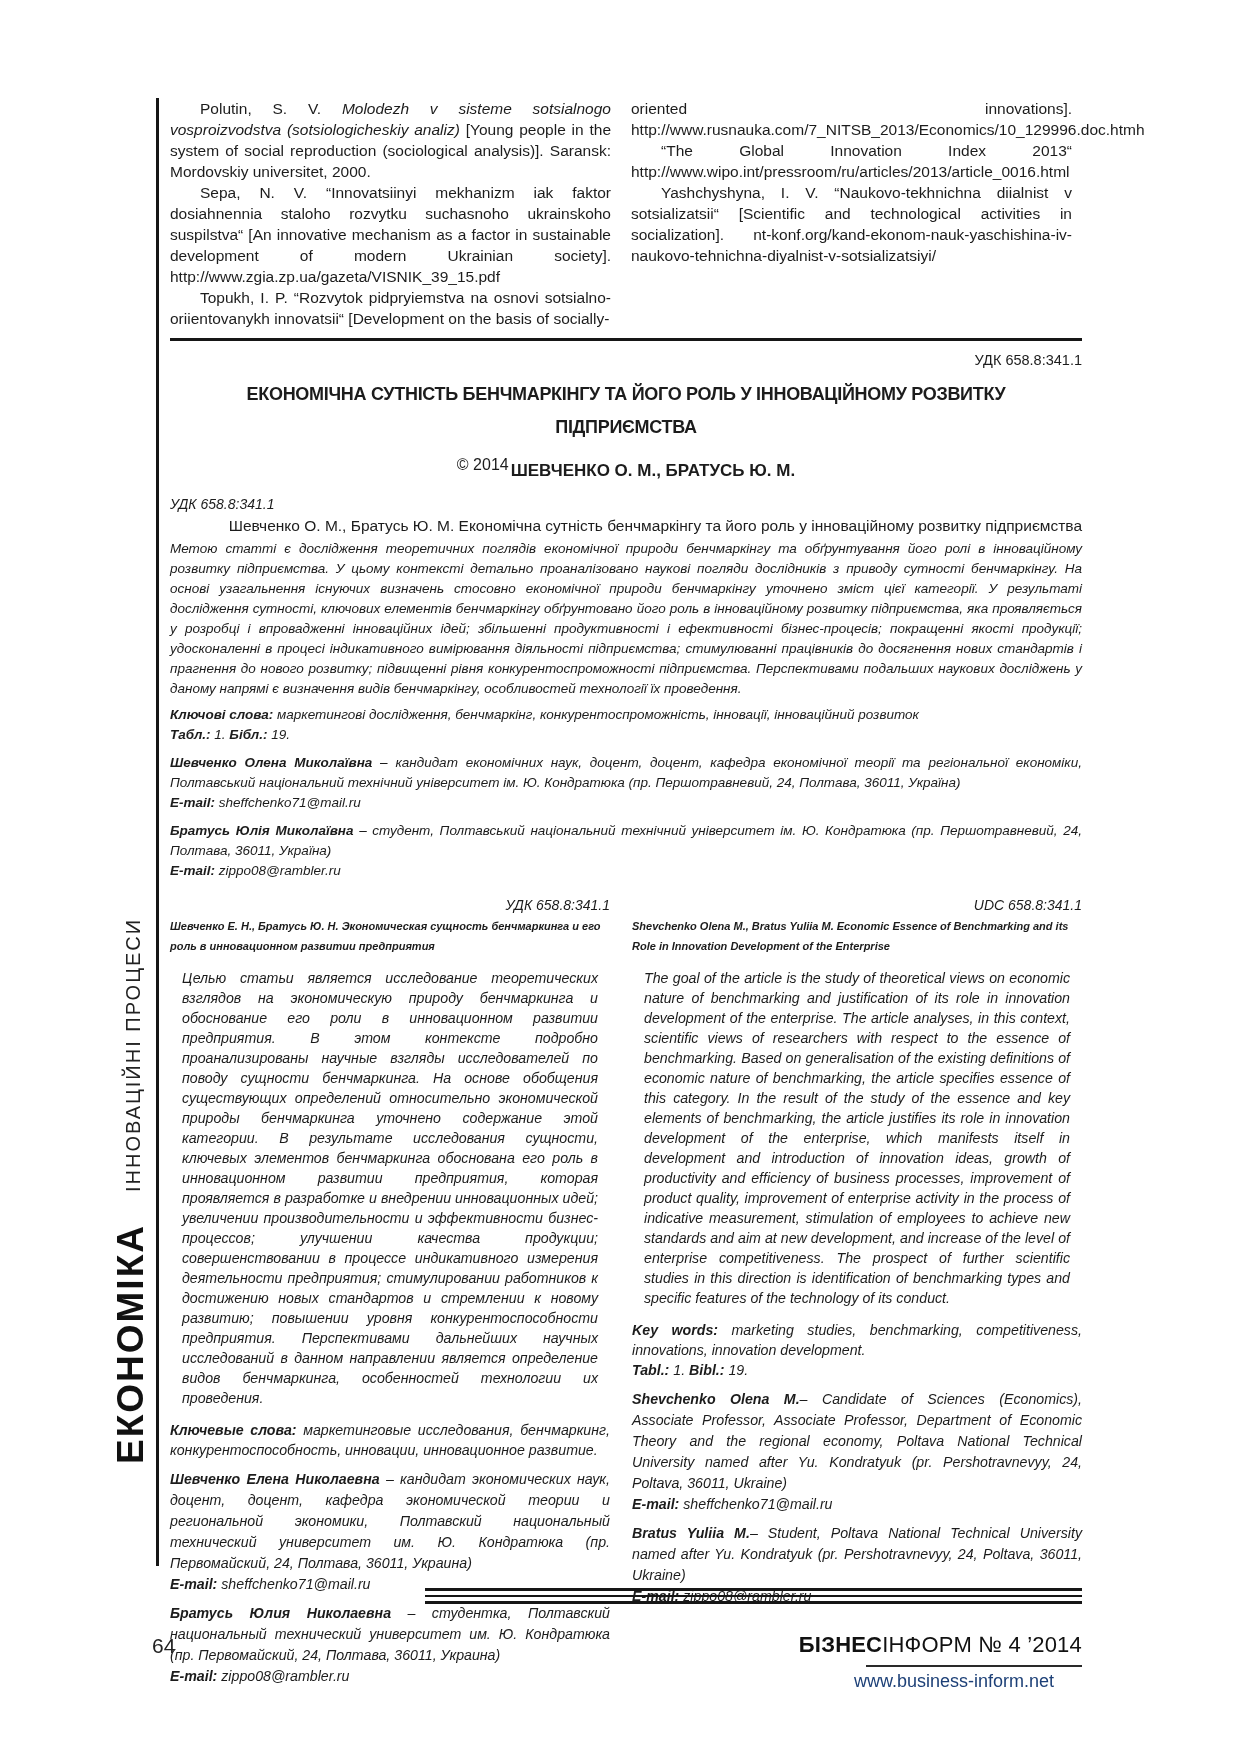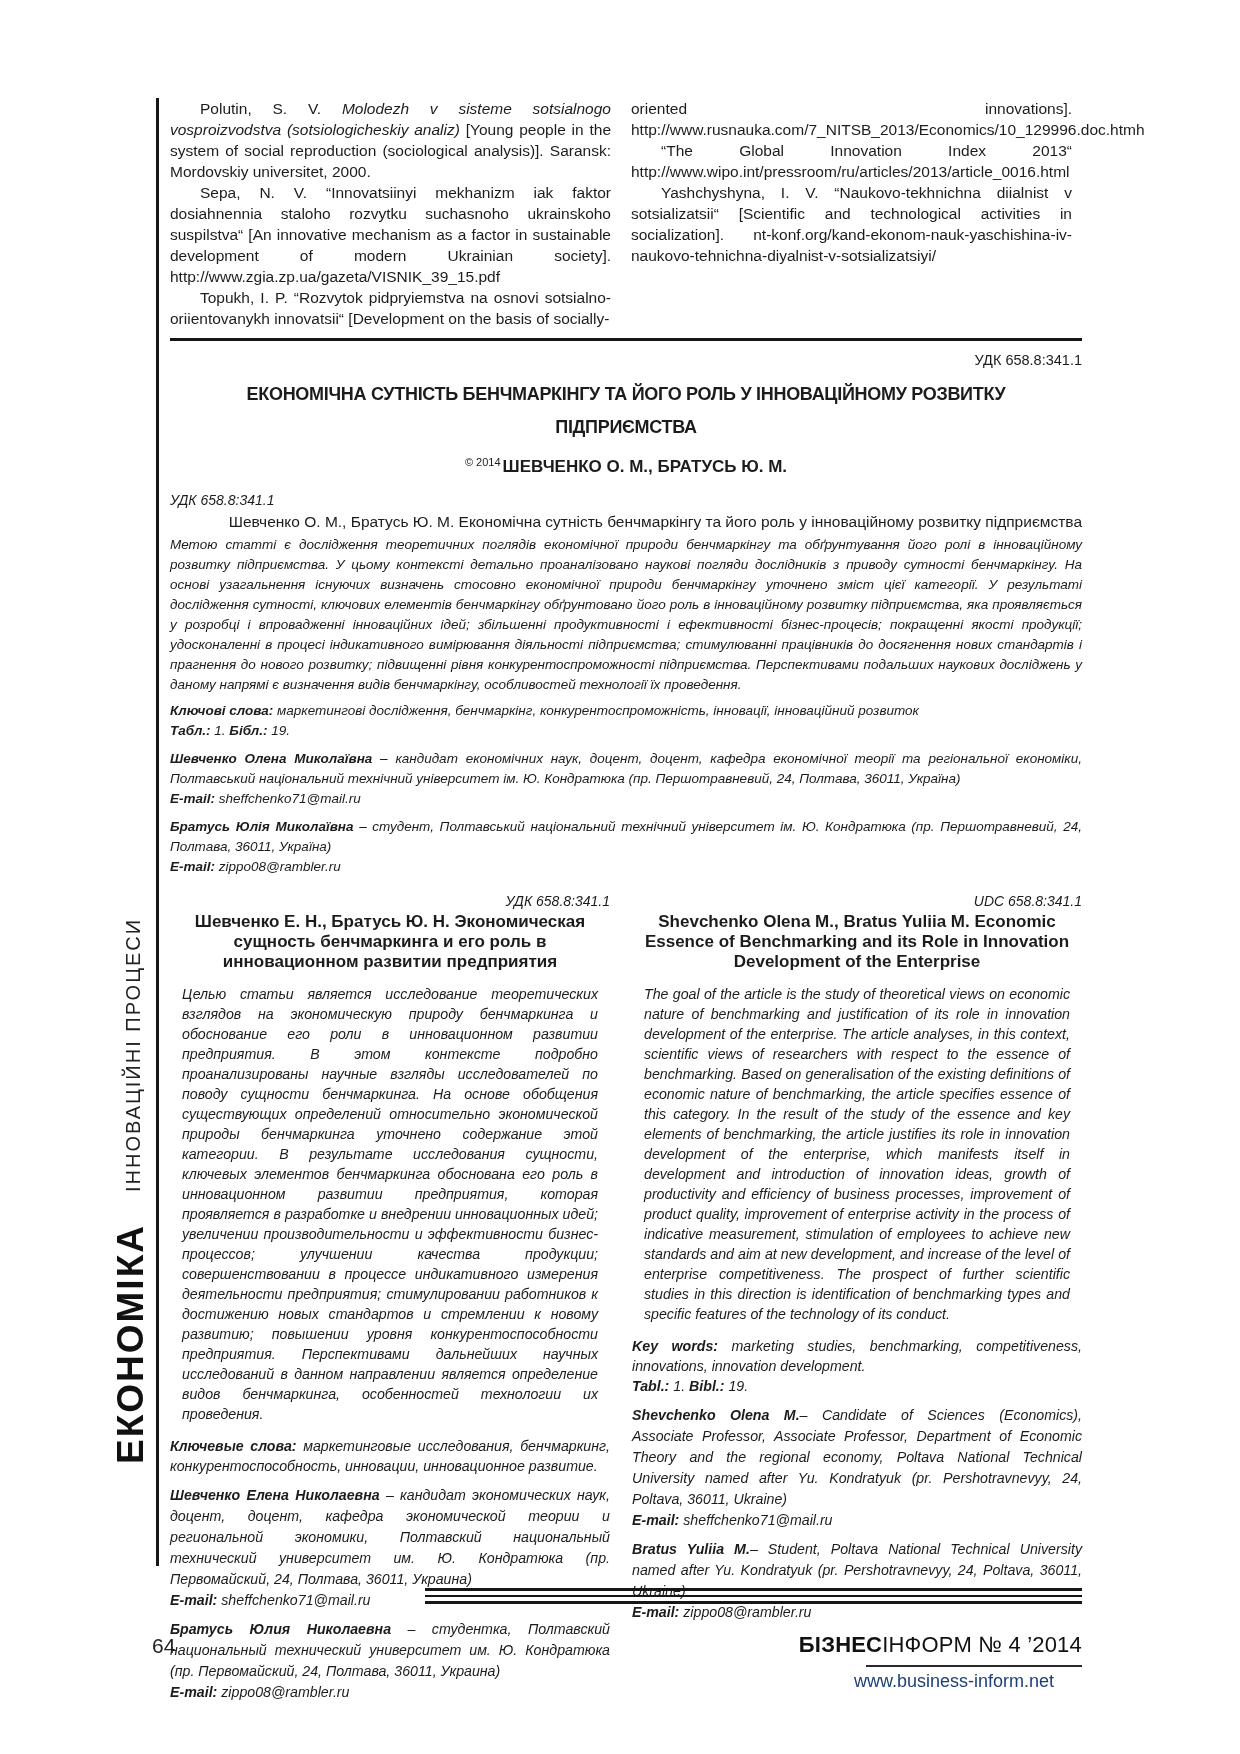--- a/index.html
+++ b/index.html
@@ -22,21 +22,21 @@
   p.ref.noindent{text-indent:0;}
   p.ref i{font-style:italic;}
 
   .toprule{margin-top:9px;height:3px;background:#161616;}
 
   .udc-right{text-align:right;font-size:14.5px;margin-top:11px;}
 
   .title{text-align:center;font-size:18px;line-height:33px;font-weight:700;margin:10px 30px 0;
          letter-spacing:-0.3px;}
   .authors-line{text-align:center;margin-top:12px;font-weight:700;font-size:17px;}
-  .copyright{font-weight:400;font-size:11px;vertical-align:6px;margin-right:2px;}
+  .copyright{font-weight:400;font-size:16px;vertical-align:6px;margin-right:2px;}
 
   
   .ann-ua{margin-top:15px;font-style:italic;}
   .ann-ua .udc{font-size:14px;}
   .ann-ua .head{font-style:normal;font-weight:400;font-size:15.5px;text-indent:18px;margin:5px 0 4px;text-align:right;}
   .abstract-ua{font-size:13.5px;line-height:20px;text-align:justify;margin:0;}
   .kwline{font-size:13.5px;line-height:20px;text-align:justify;margin:6px 0 0;}
   .kwline b{font-style:italic;}
   .tabline{font-size:13.5px;line-height:20px;margin:0;}
   .bio{font-size:13.5px;line-height:20px;text-align:justify;margin:8px 0 0;}
@@ -44,21 +44,21 @@
   .email{font-size:13.5px;line-height:20px;margin:0;}
   .email b{font-style:italic;}
 
   
   .cols{display:flex;gap:22px;margin-top:16px;}
   .colL{width:440px;}
   .colR{width:450px;}
   .col-udc{font-size:14px;font-style:italic;}
   .colL .col-udc{text-align:right;padding-right:0px;}
   .colR .col-udc{text-align:right;}
-  .col-head{text-align:center;font-weight:700;font-size:17px;line-height:20px;margin:3px 0 4px;}
+  .col-head{text-align:left;font-weight:700;font-style:italic;font-size:11px;line-height:20px;margin:3px 0 4px;}
   .col-abstract{font-style:italic;font-size:14.2px;line-height:20px;text-align:justify;margin:12px;}
   .col .kwline,.col .tabline,.col .bio,.col .email{font-style:italic;font-size:14.2px;}
   .col .kwline{margin-top:8px;}
   .col .bio{margin-top:9px;line-height:21px;}
 
   
   .end-rule{position:absolute;left:425px;top:1588px;width:657px;height:10px;
             border-top:3px solid #161616;border-bottom:3px solid #161616;
             background:linear-gradient(#161616,#161616) center/100% 2px no-repeat;}
 

